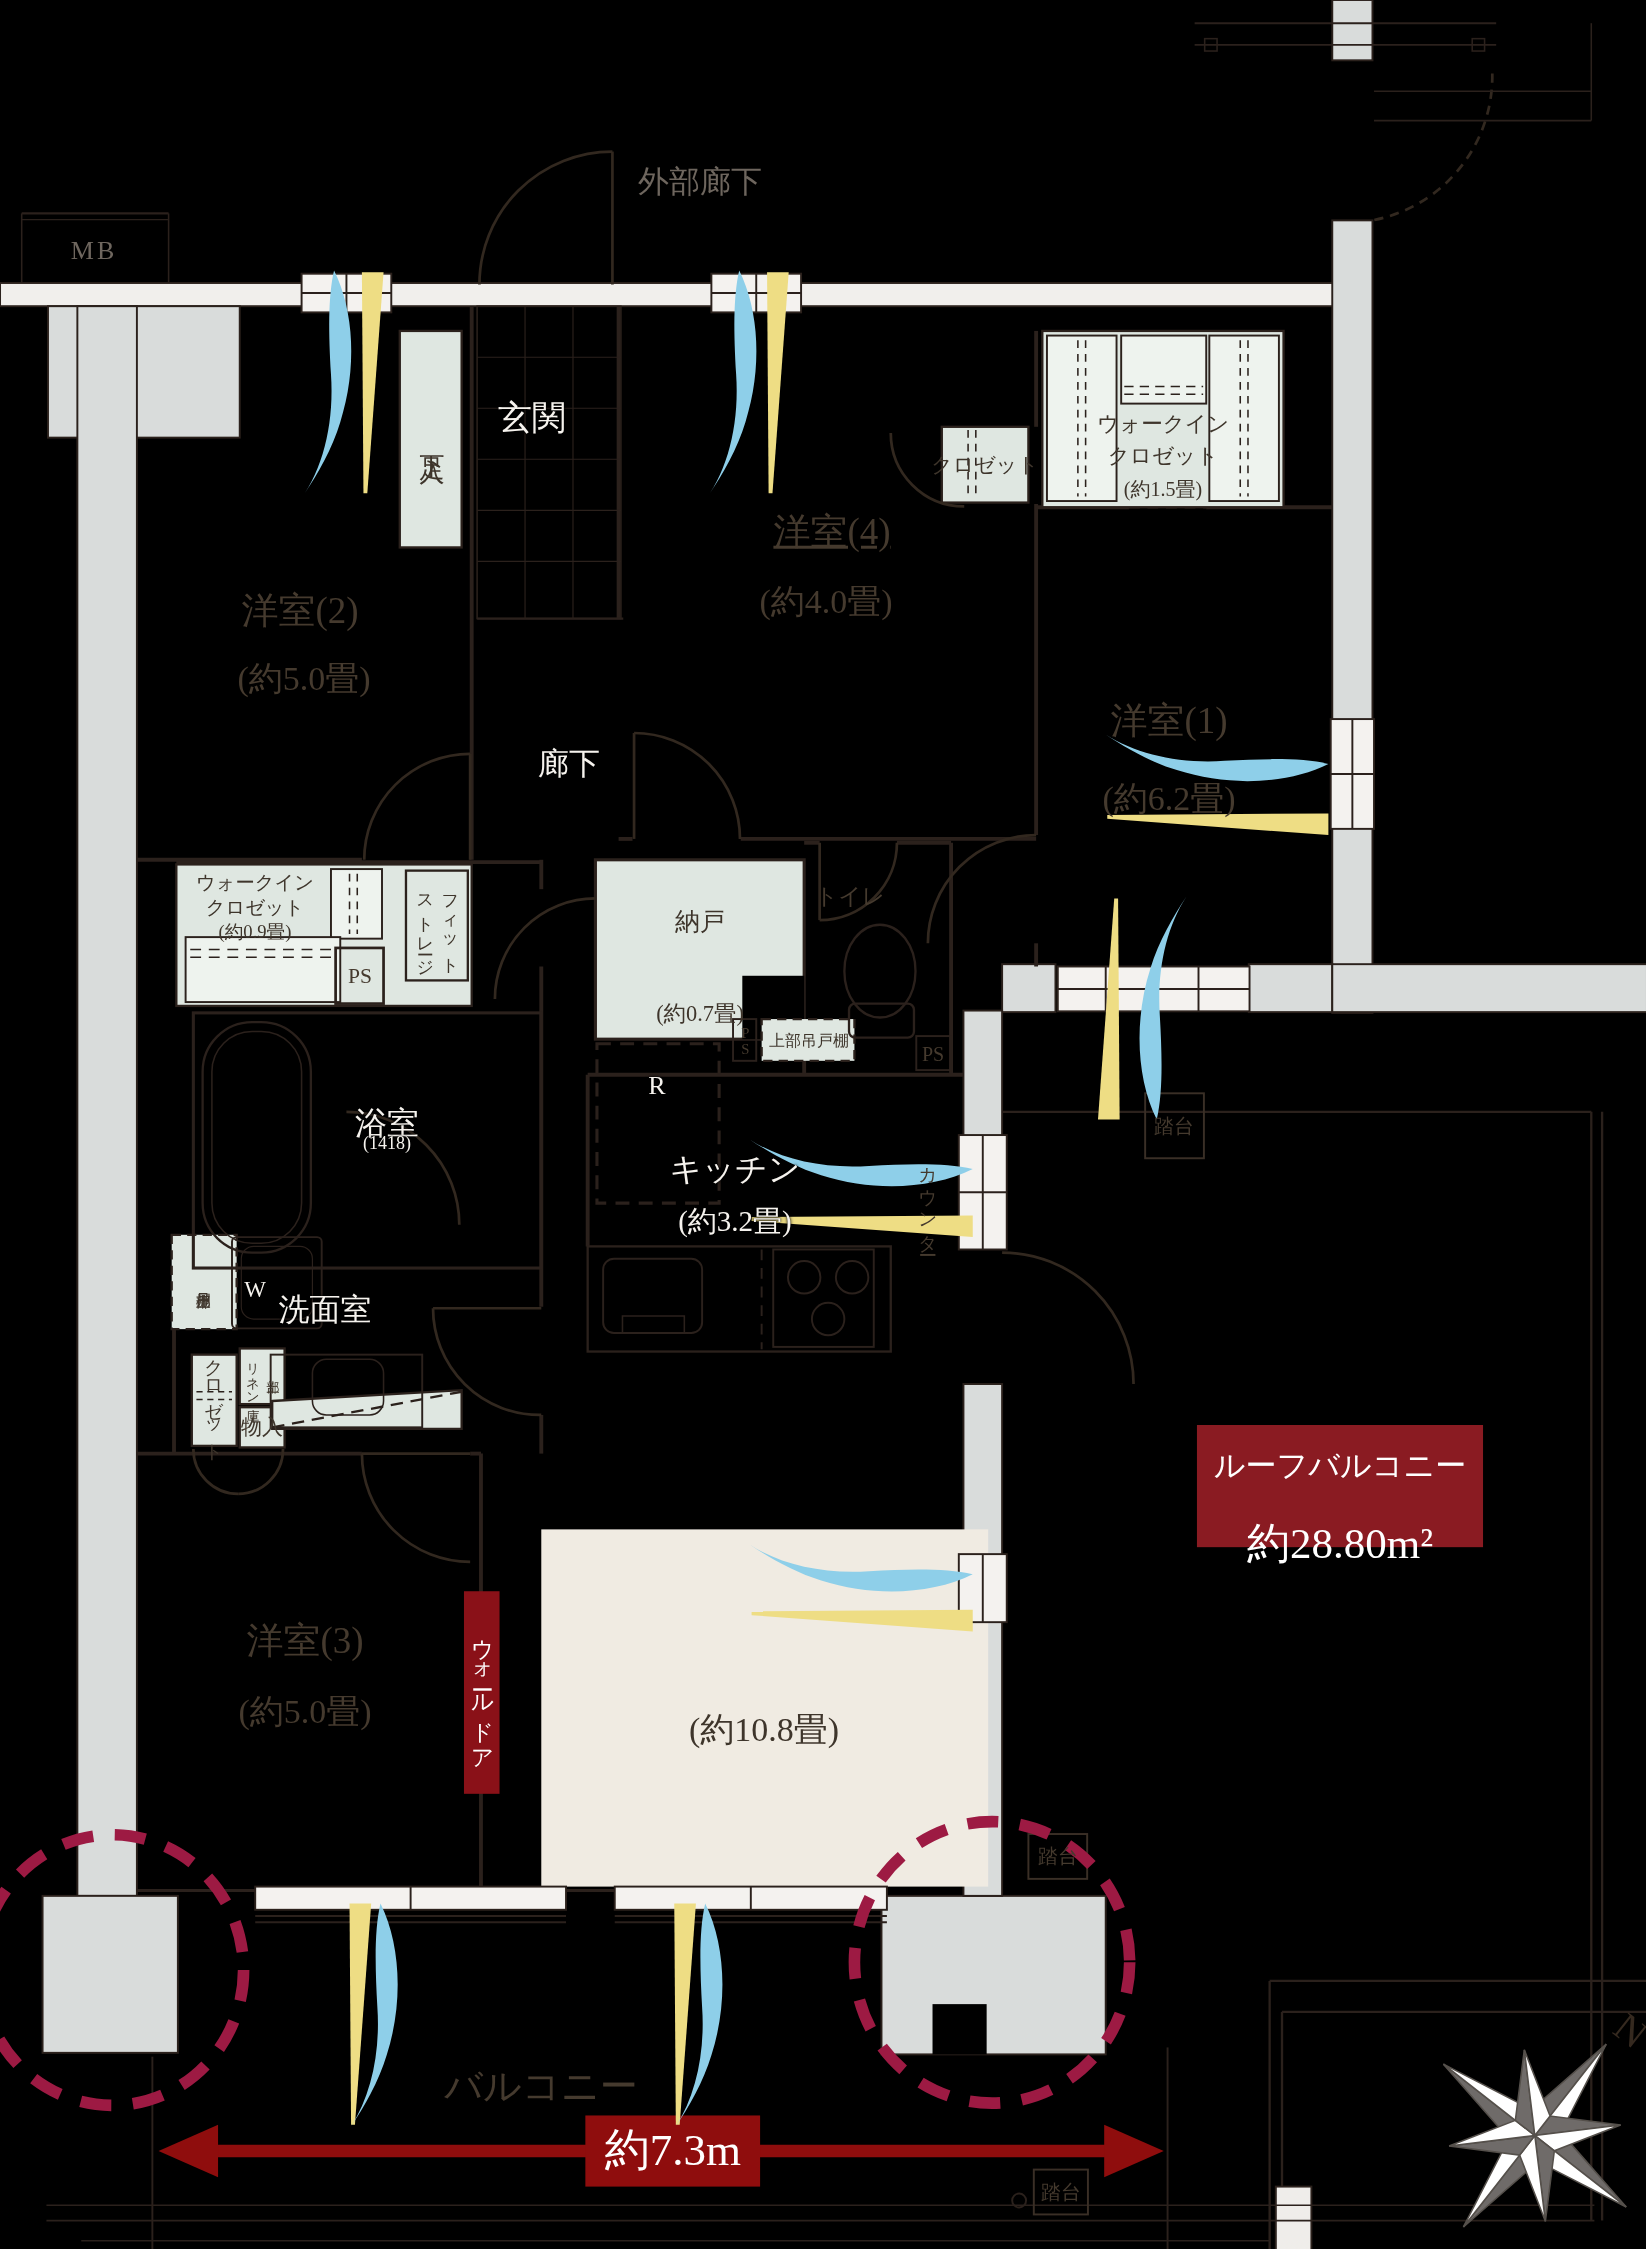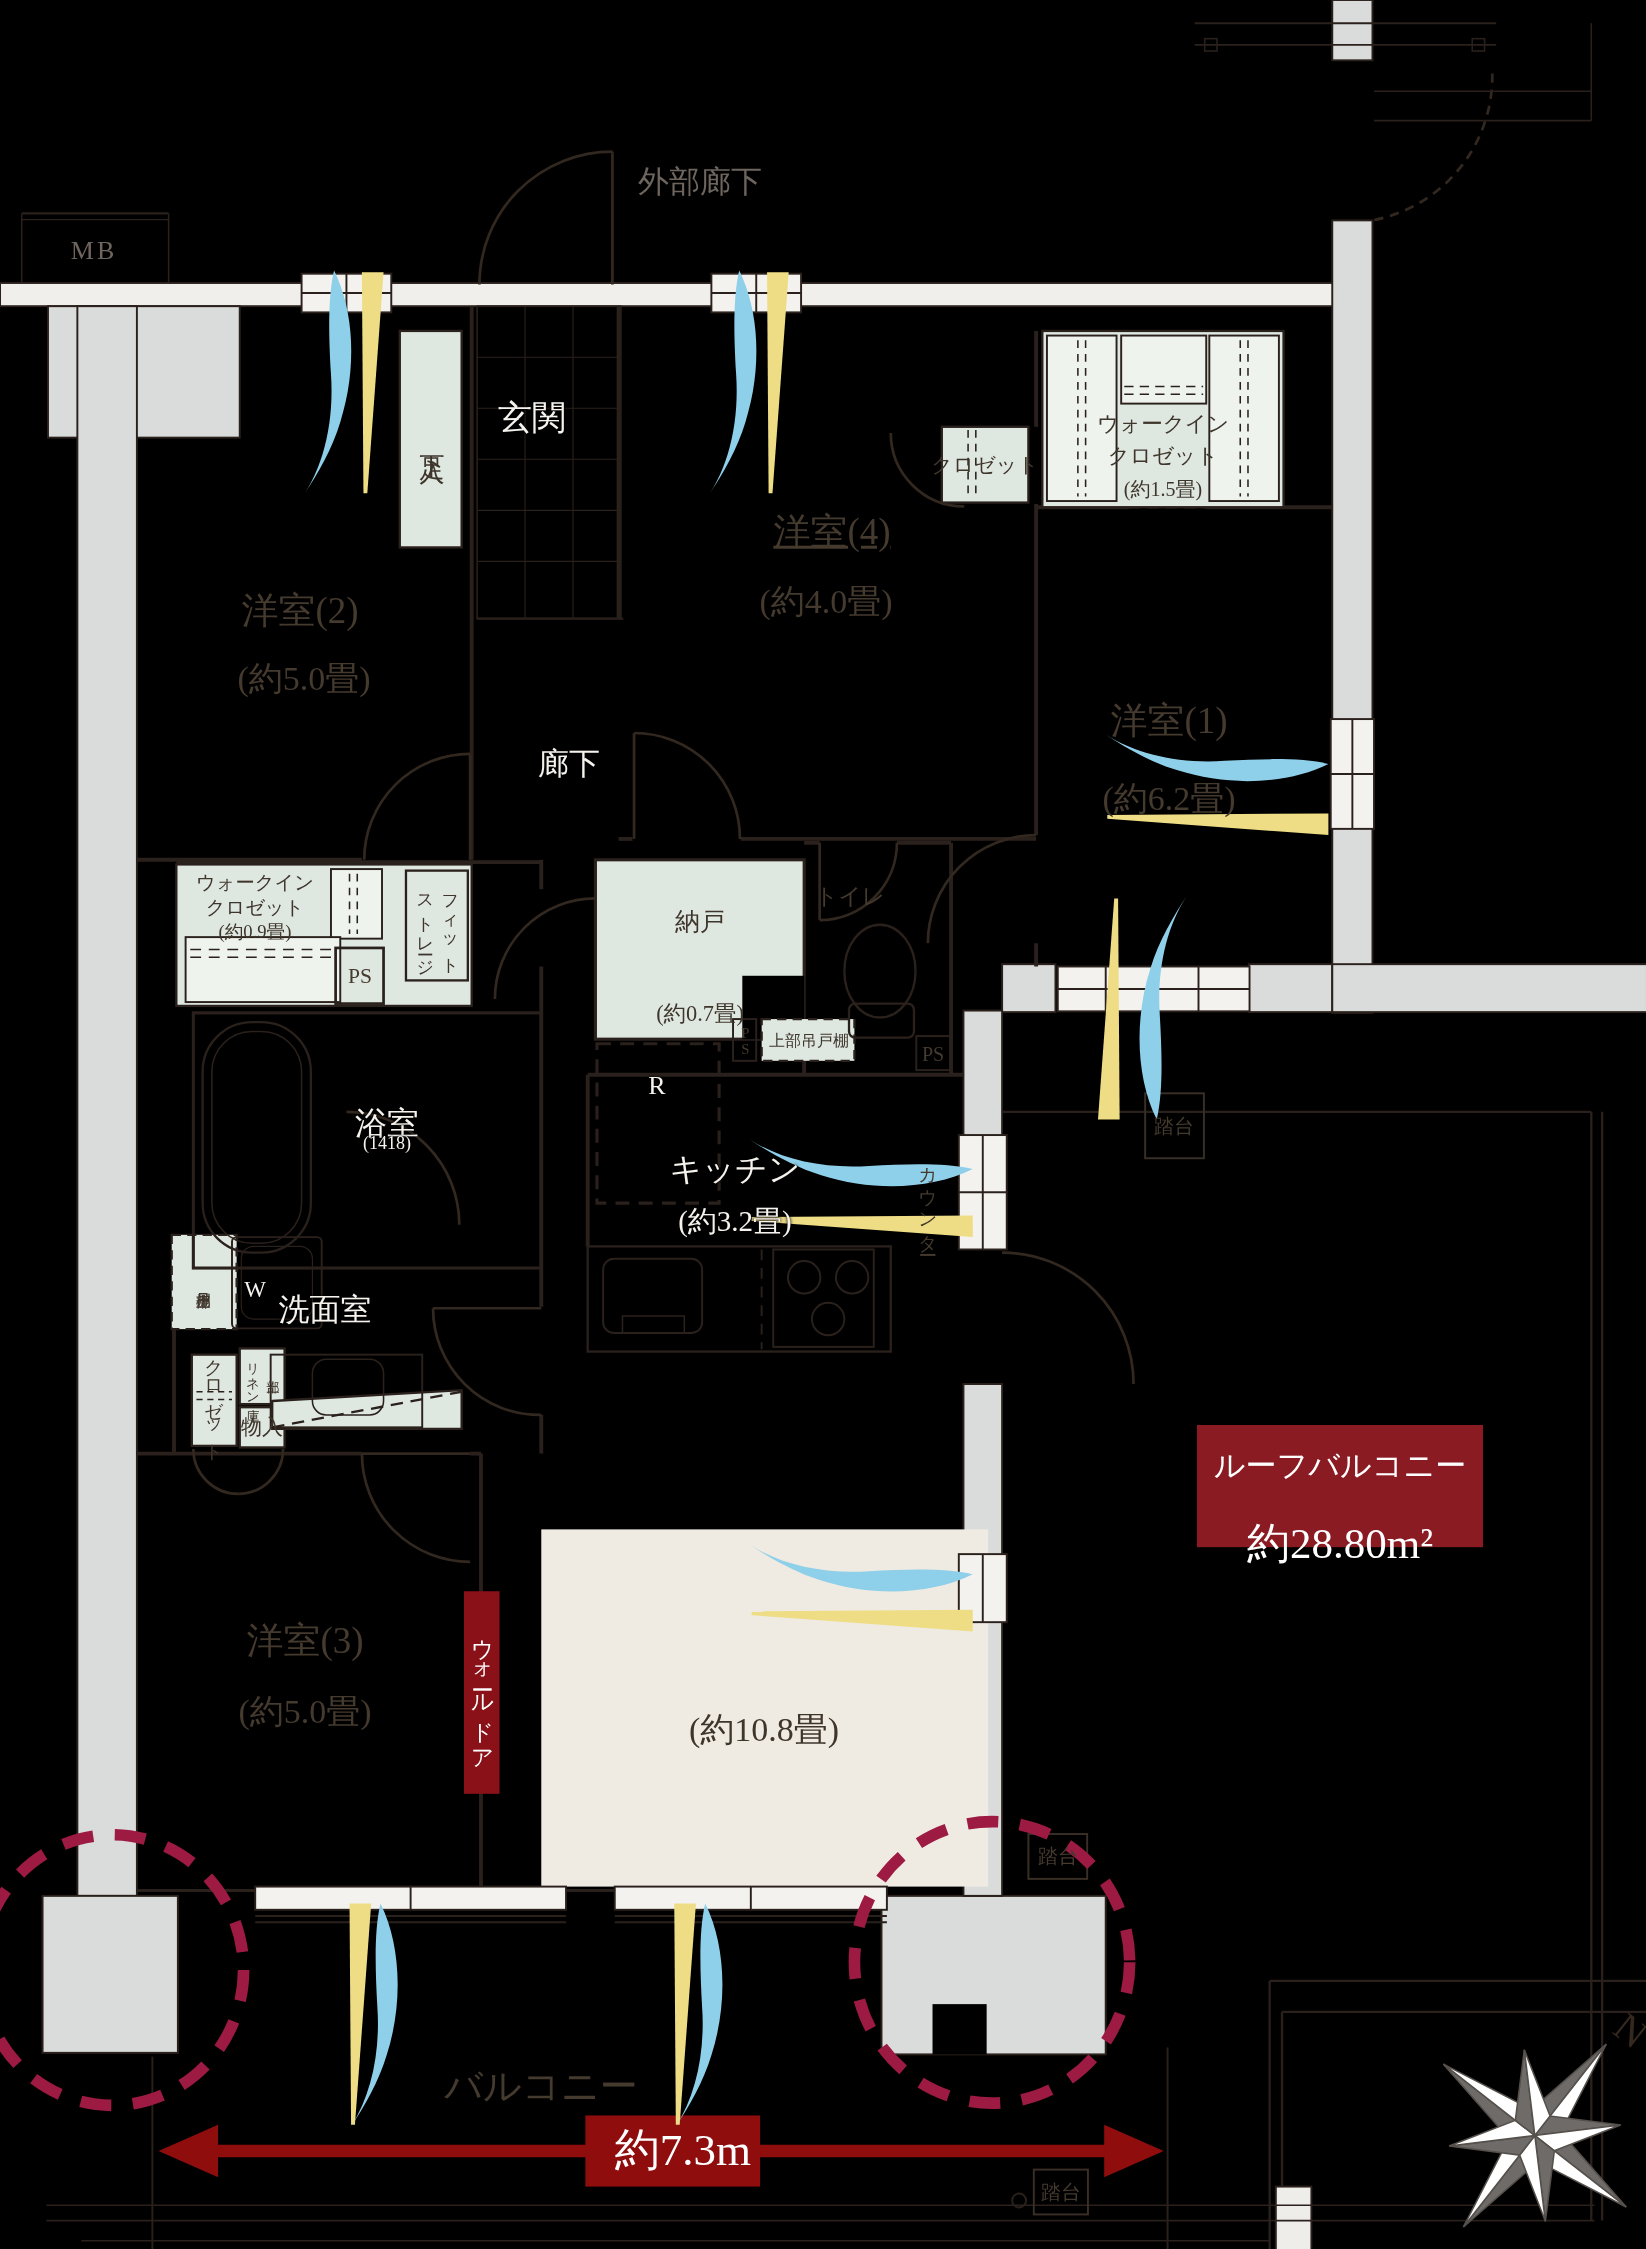--- a/index.html
+++ b/index.html
@@ -338,16 +338,16 @@
 <div class="lbl dd" style="left:764px;top:1730px;font-size:34px;">(約10.8畳)</div>
 
 <div class="lbl rw" style="left:1340px;top:1466px;font-size:31px;">ルーフバルコニー</div>
 <div class="lbl rw" style="left:1340px;top:1544px;font-size:43px;">約28.80m²</div>
 
 <div class="lbl d" style="left:1174px;top:1126px;font-size:20px;">踏台</div>
 <div class="lbl d" style="left:1058px;top:1856px;font-size:20px;">踏台</div>
 <div class="lbl d" style="left:1061px;top:2192px;font-size:20px;">踏台</div>
 
 <div class="lbl d" style="left:541px;top:2087px;font-size:38px;">バルコニー</div>
-<div class="lbl rw" style="left:673px;top:2151px;font-size:45px;margin-left:10px;">約7.3m</div>
+<div class="lbl rw" style="left:673px;top:2151px;font-size:45px;">約7.3m</div>
 
 </div>
 
 
 </body></html>

